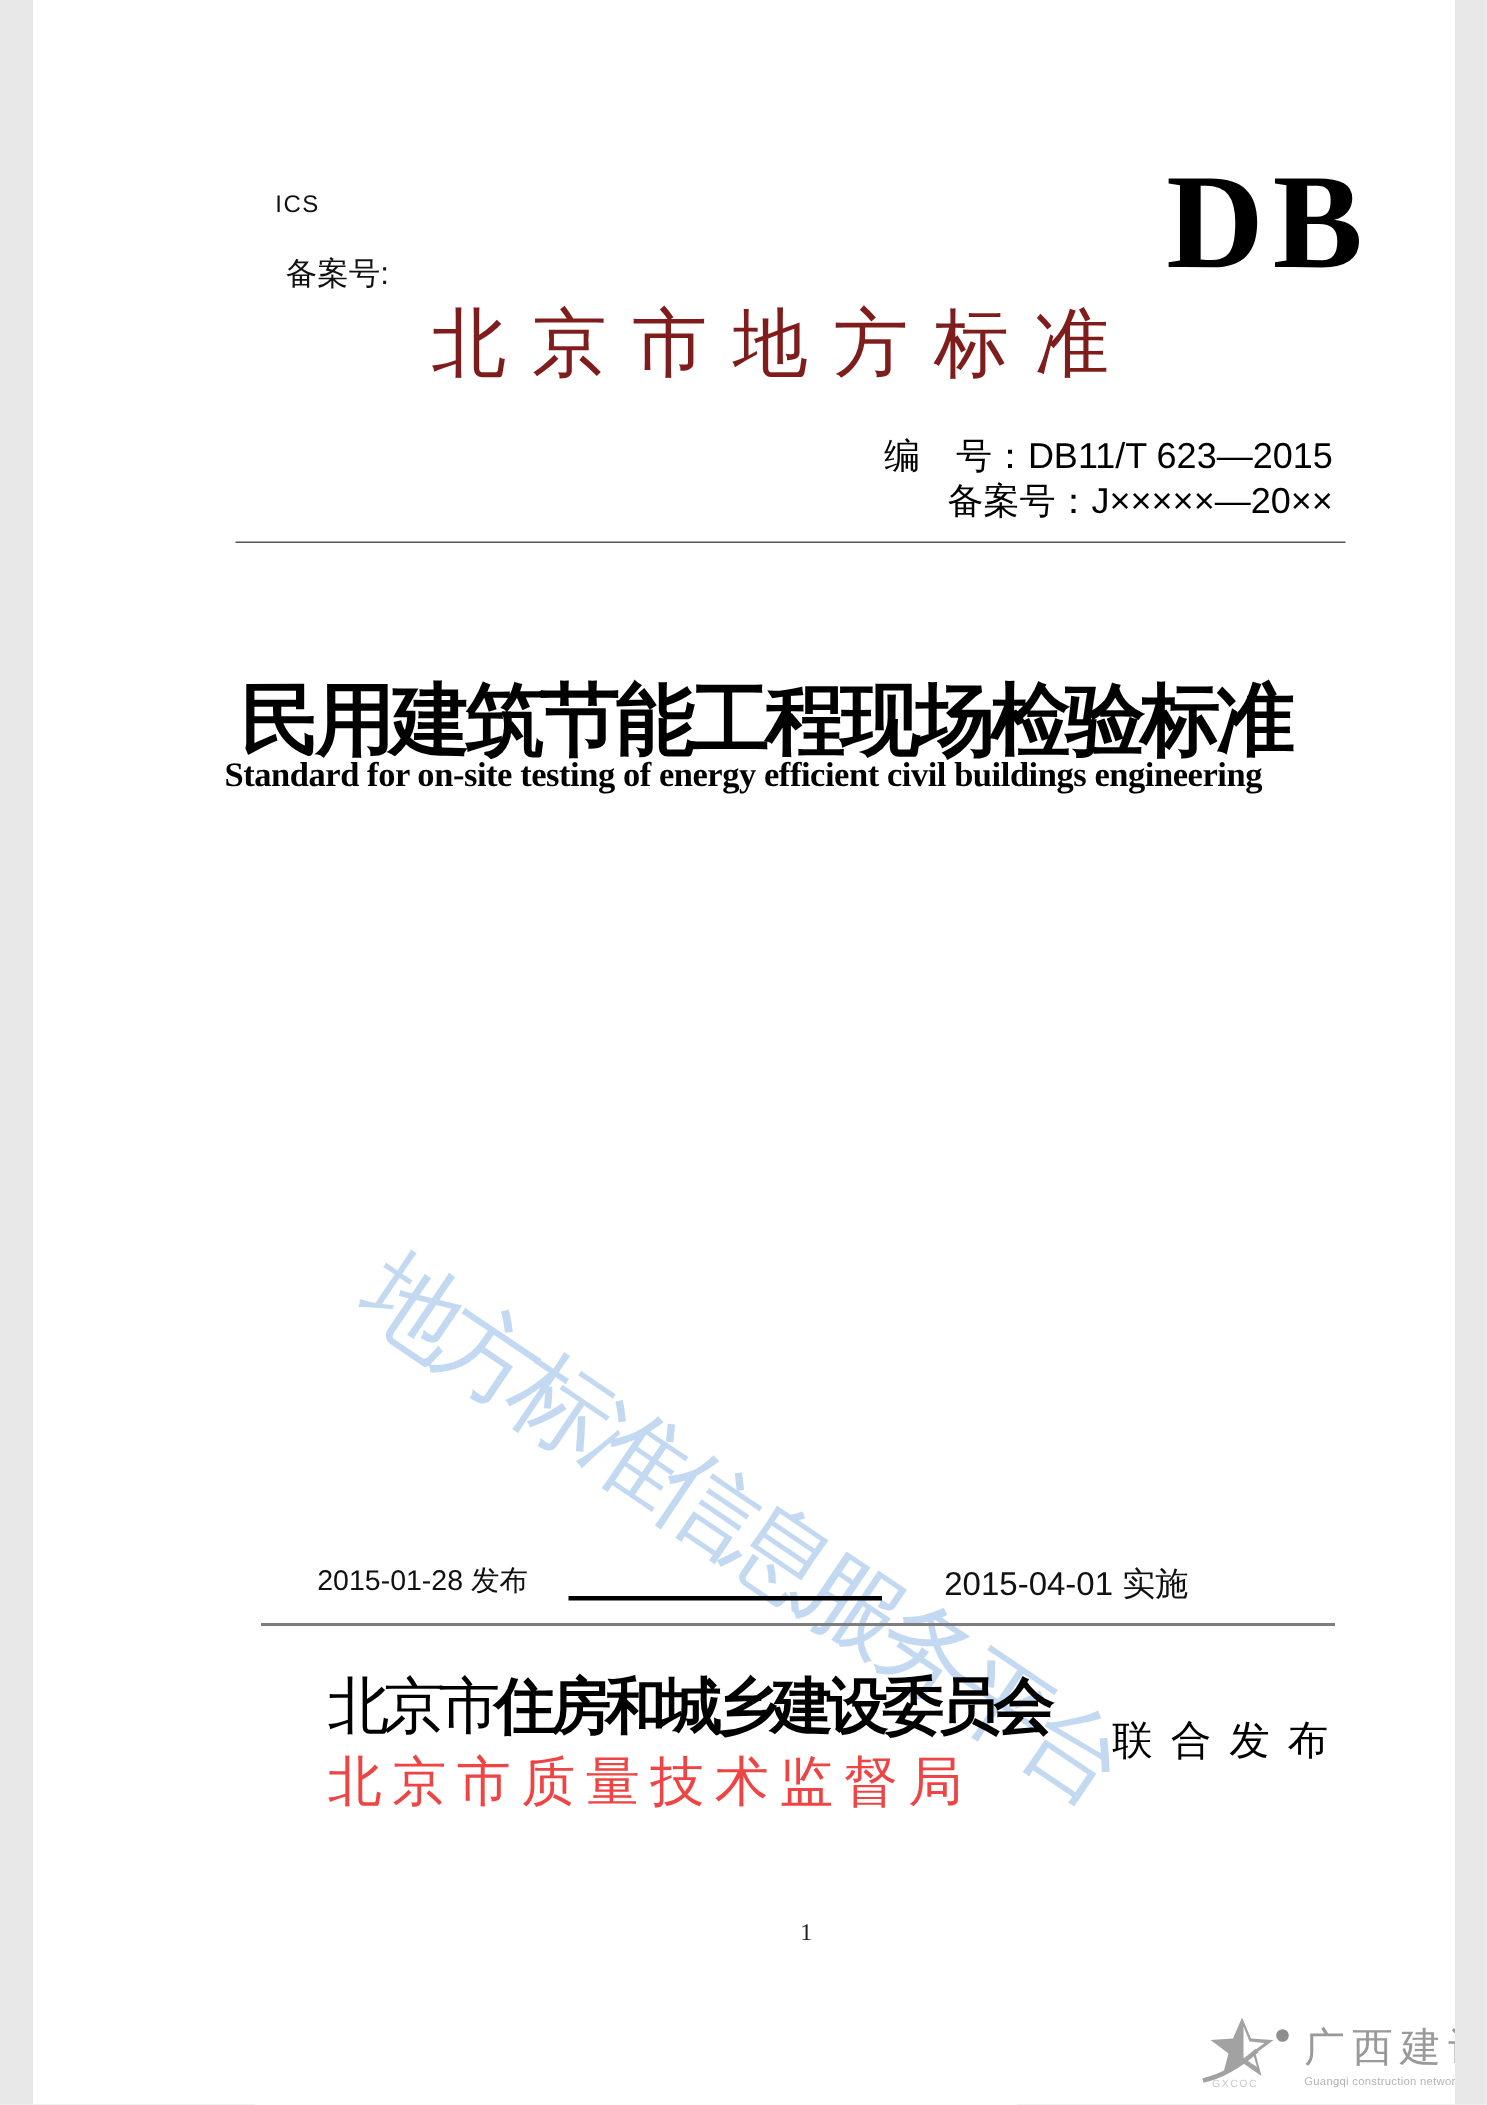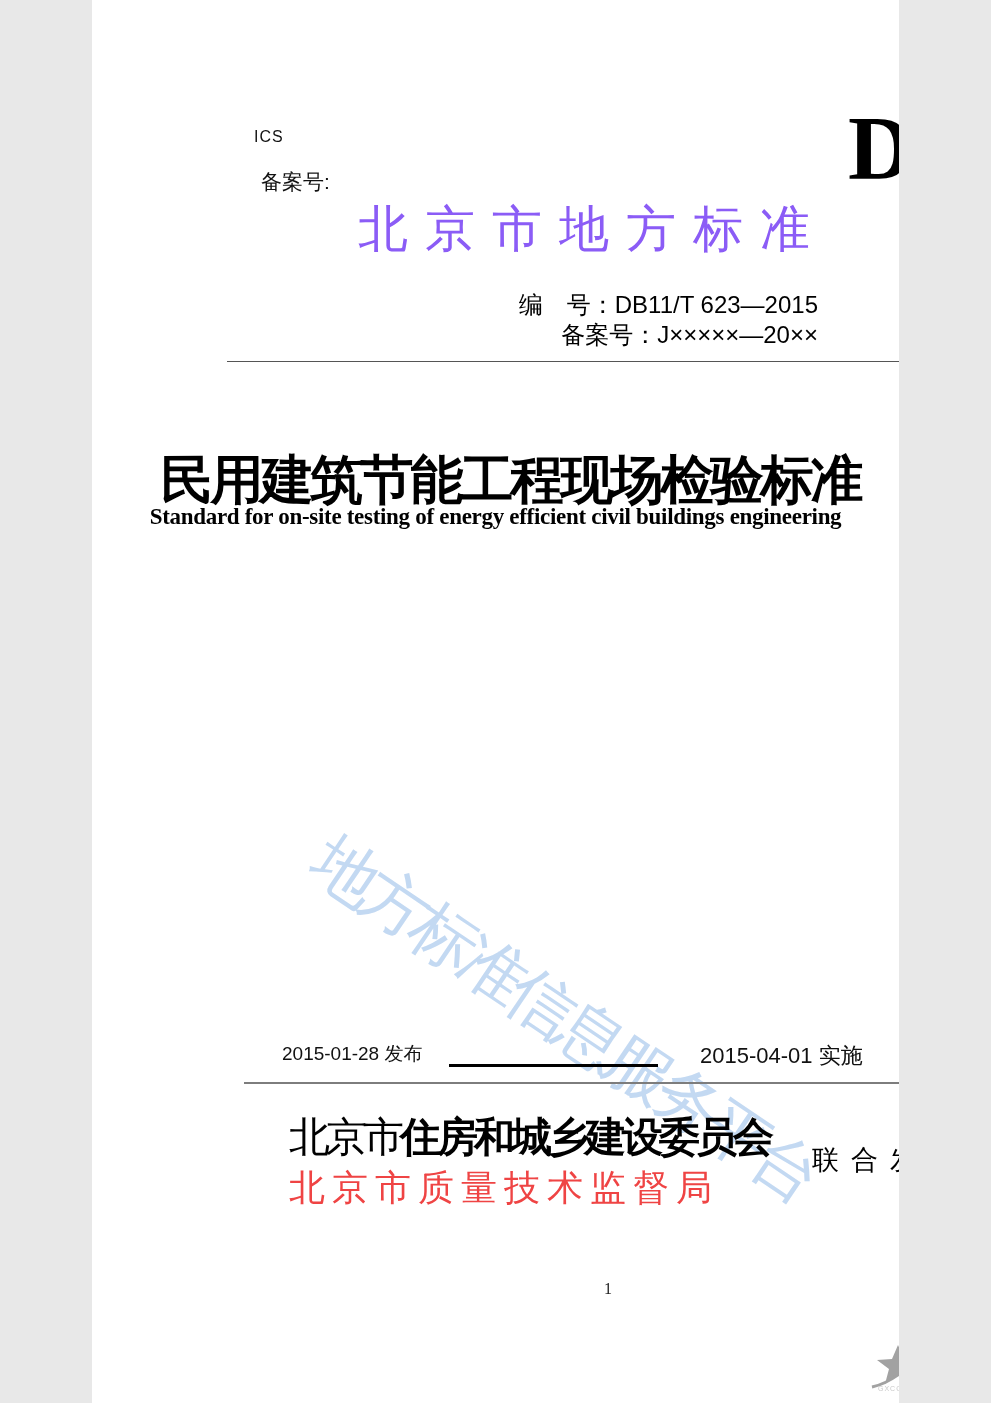--- a/index.html
+++ b/index.html
@@ -1,18 +1,18 @@
 <!DOCTYPE html>
 <html><head>
 <meta charset="utf-8">
 <style>
   html,body{margin:0;padding:0;background:#e8e8e8;}
   .page{
     position:relative;
-    width:807px;height:1403px;
+    width:948px;height:1403px;
     background:#ffffff;
     margin:0 auto;
     overflow:hidden;
     font-family:"Liberation Sans","DejaVu Sans",sans-serif;
     color:#111;
   }
   .abs{position:absolute;}
 
   .ics{left:162px;top:128px;font-size:16px;letter-spacing:1px;font-weight:500;}
   .record-label{left:169px;top:168px;font-size:21px;font-weight:500;}
@@ -20,21 +20,21 @@
   .db-logo{
     left:756px;top:104px;
     font-family:"Liberation Serif","DejaVu Serif",serif;
     font-weight:bold;font-size:90px;line-height:1;
     letter-spacing:6px;color:#000;
   }
 
   .standard-name{
     left:266px;top:202px;
     font-size:50px;line-height:1.1;
-    letter-spacing:17px;font-weight:500;color:#8b5cf6;white-space:nowrap;
+    letter-spacing:17px;font-weight:500;color:#7f1d1d;white-space:nowrap;
   }
 
   .serial-block{
     right:81px;top:290px;
     text-align:right;font-size:24px;line-height:30px;color:#000;white-space:nowrap;
   }
 
   .rule-top{left:135px;top:361px;width:740px;height:1px;background:#555;}
 
   .main-title{

